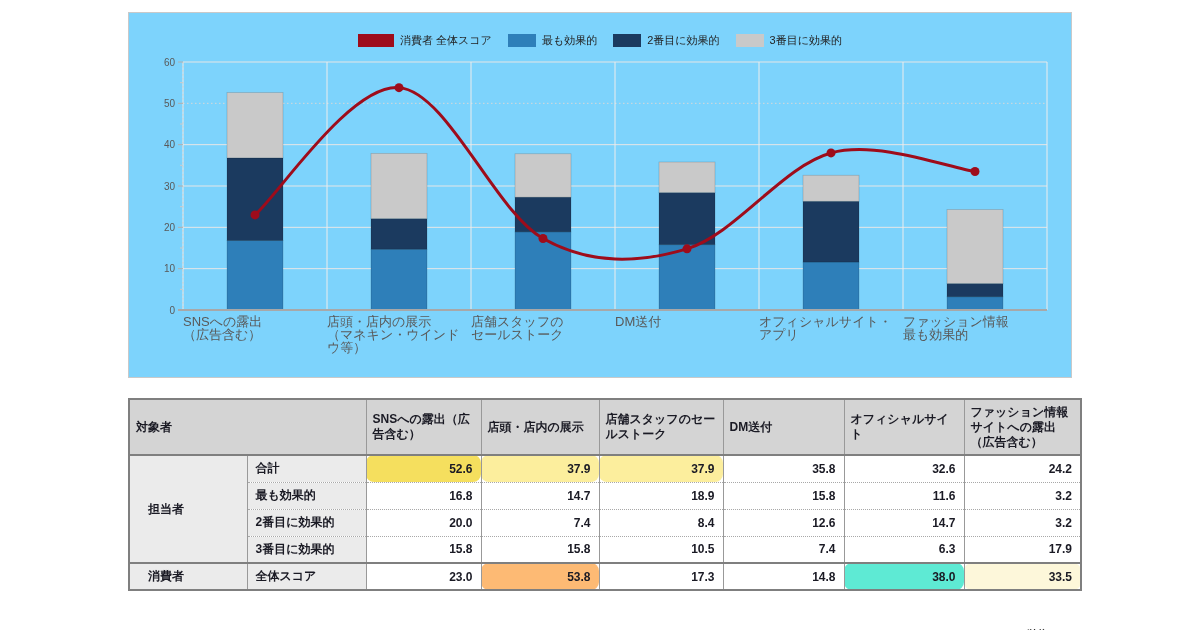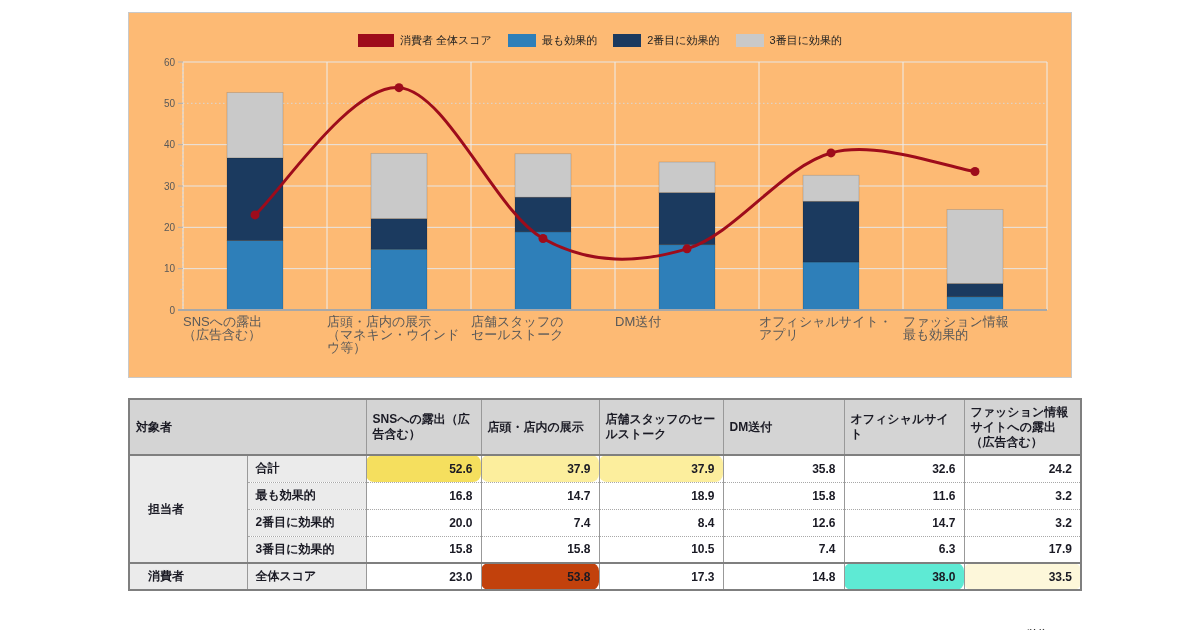--- a/index.html
+++ b/index.html
@@ -1,21 +1,21 @@
 <!DOCTYPE html>
 <html><head>
 <meta charset="utf-8">
 <style>
   html,body{margin:0;padding:0;background:#ffffff;}
   body{width:1200px;height:630px;position:relative;overflow:hidden;
        font-family:"Liberation Sans",sans-serif;}
 
   
   .chart-panel{position:absolute;left:128px;top:12px;width:944px;height:366px;
-               background:#fdba74;border:1px solid #c9c9c9;box-sizing:border-box;}
+               background:#7dd3fc;border:1px solid #c9c9c9;box-sizing:border-box;}
   .legend{position:absolute;left:0;top:20px;width:100%;display:flex;
           justify-content:center;align-items:center;gap:16px;z-index:2;}
   .legend-item{display:flex;align-items:center;gap:6px;}
   .legend-swatch{display:inline-block;height:13px;}
   .legend-label{font-size:11px;color:#222222;letter-spacing:0;}
   #chart-svg{position:absolute;left:0;top:0;}
 
   .x-label{position:absolute;width:144px;text-align:left;font-size:13px;
            line-height:13px;color:#595959;}
 
@@ -208,21 +208,21 @@
         <td class="value-cell">15.8</td>
         <td class="value-cell">10.5</td>
         <td class="value-cell">7.4</td>
         <td class="value-cell">6.3</td>
         <td class="value-cell">17.9</td>
       </tr>
       <tr class="thick-top">
         <td class="group-cell" rowspan="1">消費者</td>
         <td class="label-cell">全体スコア</td>
         <td class="value-cell">23.0</td>
-        <td class="value-cell" style="background: #c2410c;">53.8</td>
+        <td class="value-cell" style="background: #fdba74;">53.8</td>
         <td class="value-cell">17.3</td>
         <td class="value-cell">14.8</td>
         <td class="value-cell" style="background: #5eead4;">38.0</td>
         <td class="value-cell" style="background: rgb(253, 247, 218);">33.5</td>
       </tr>
     </tbody>
 </table>
 
 <div class="unit-label">単位（%）</div>
 

